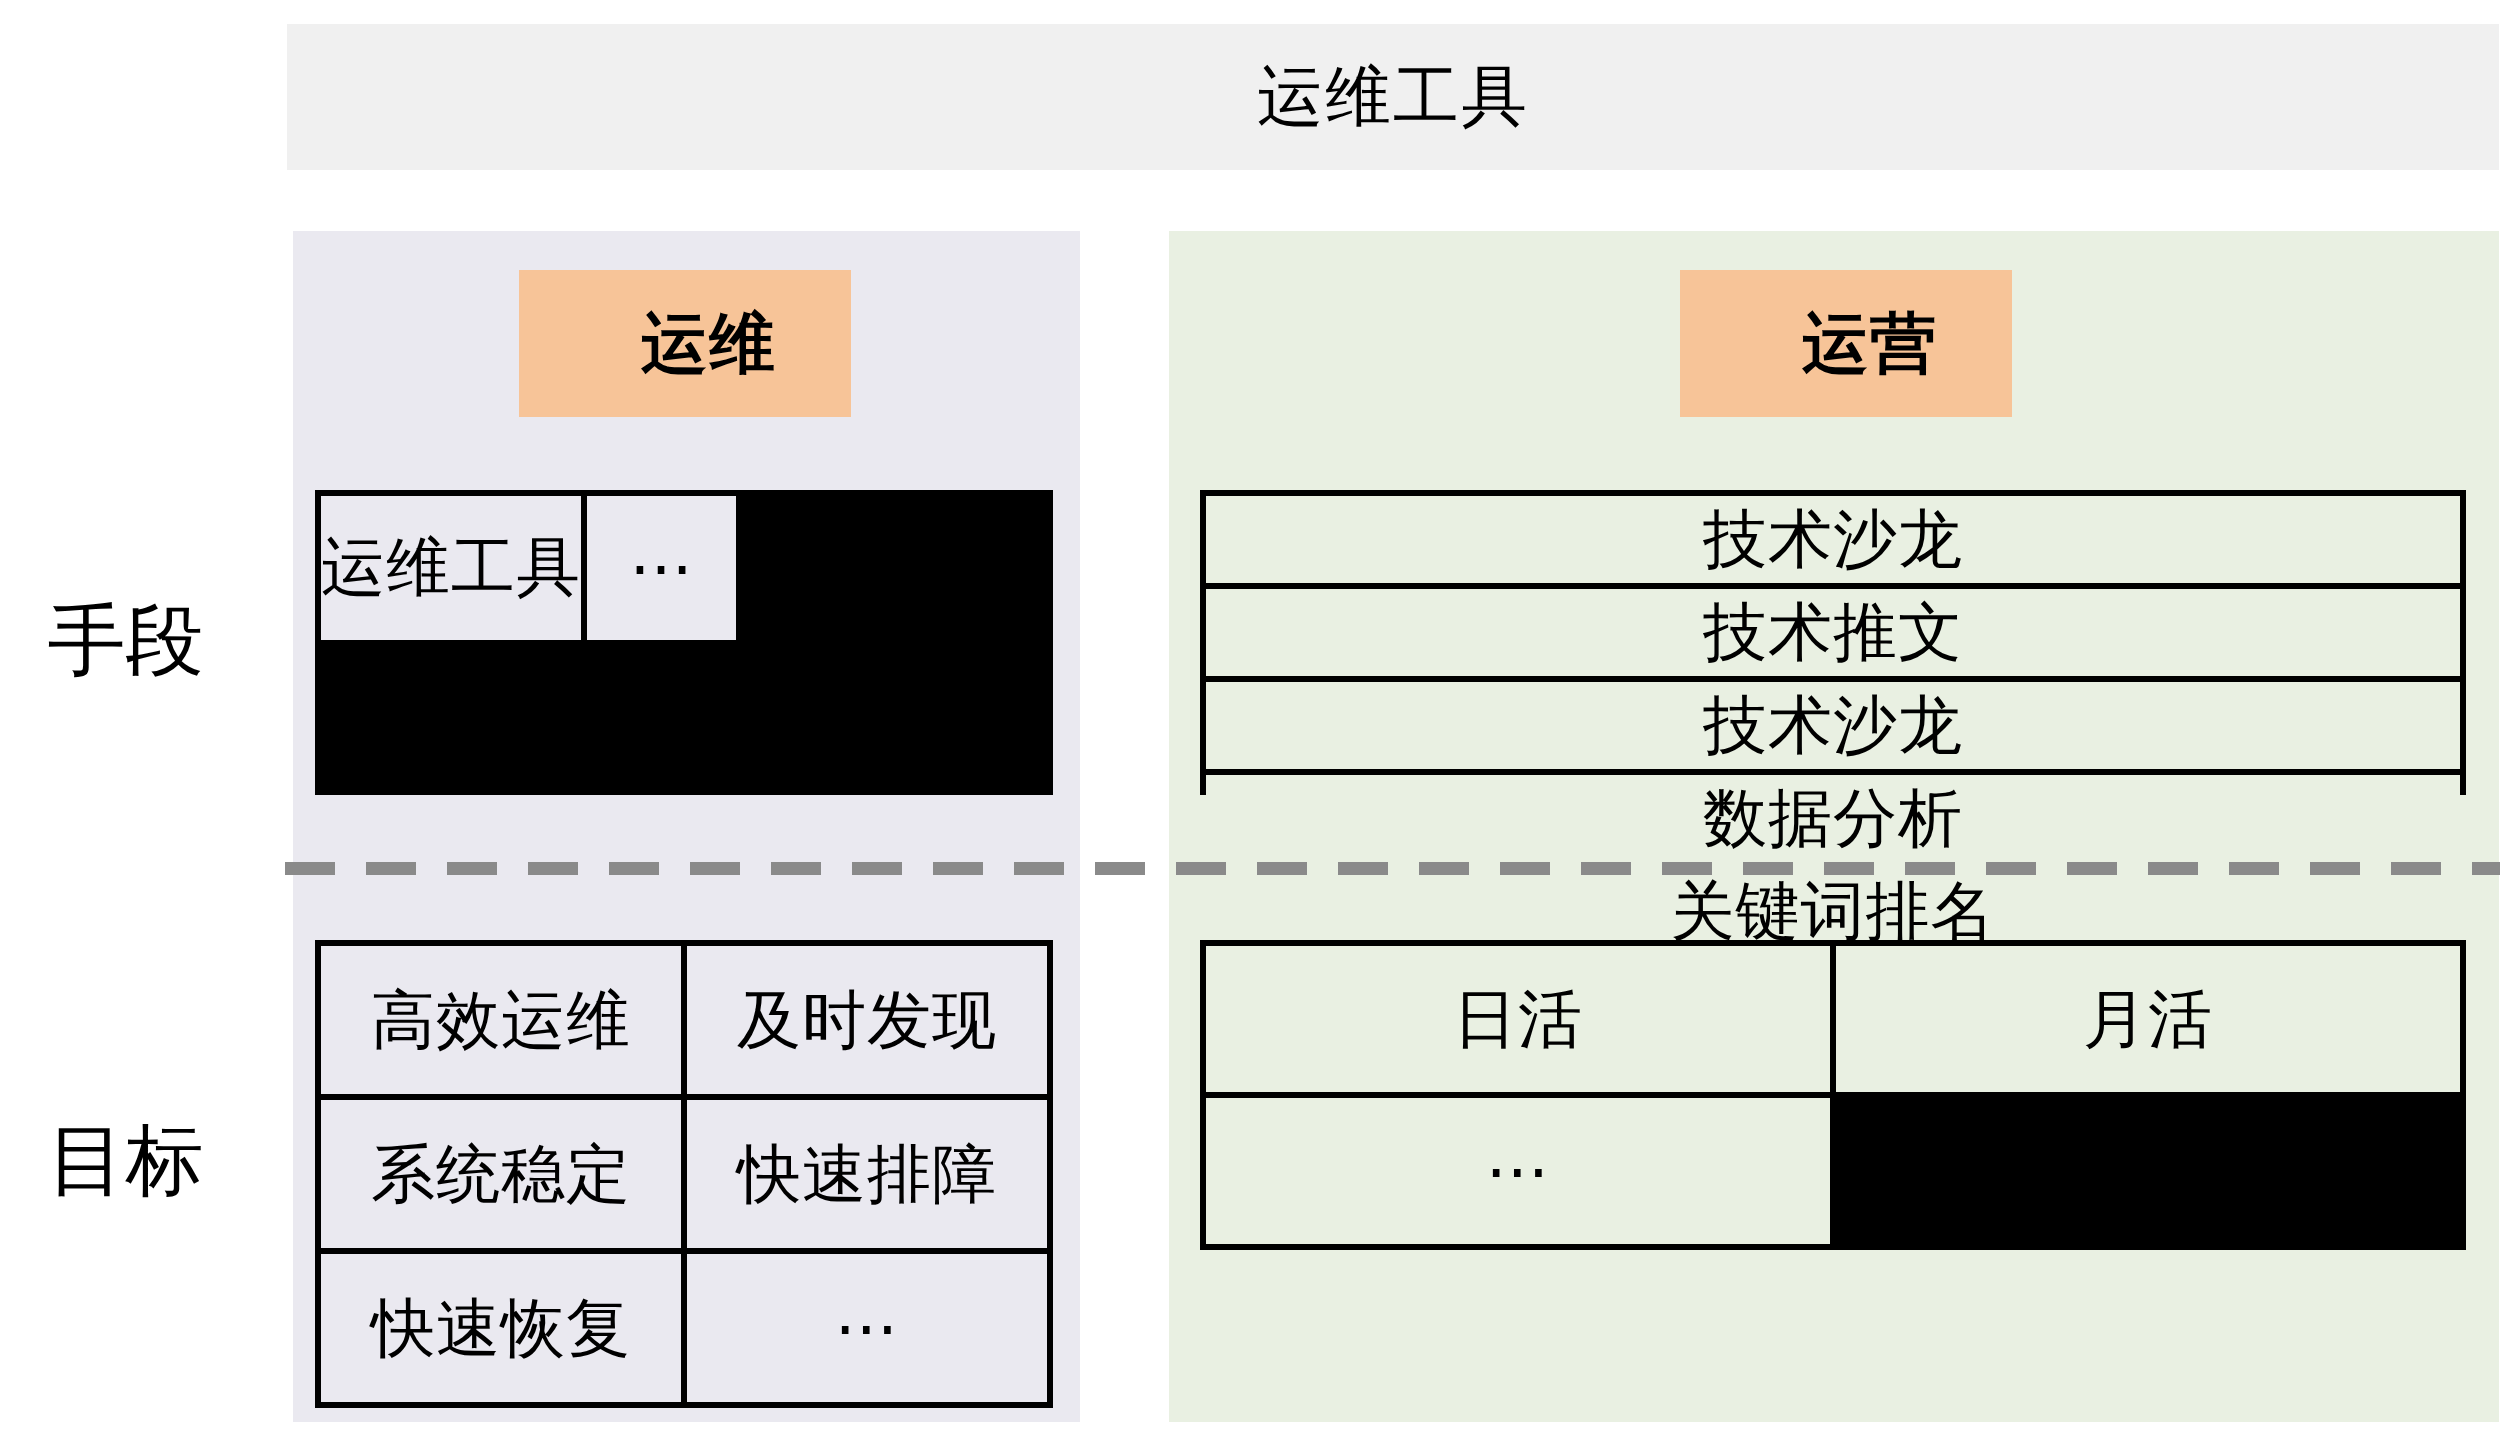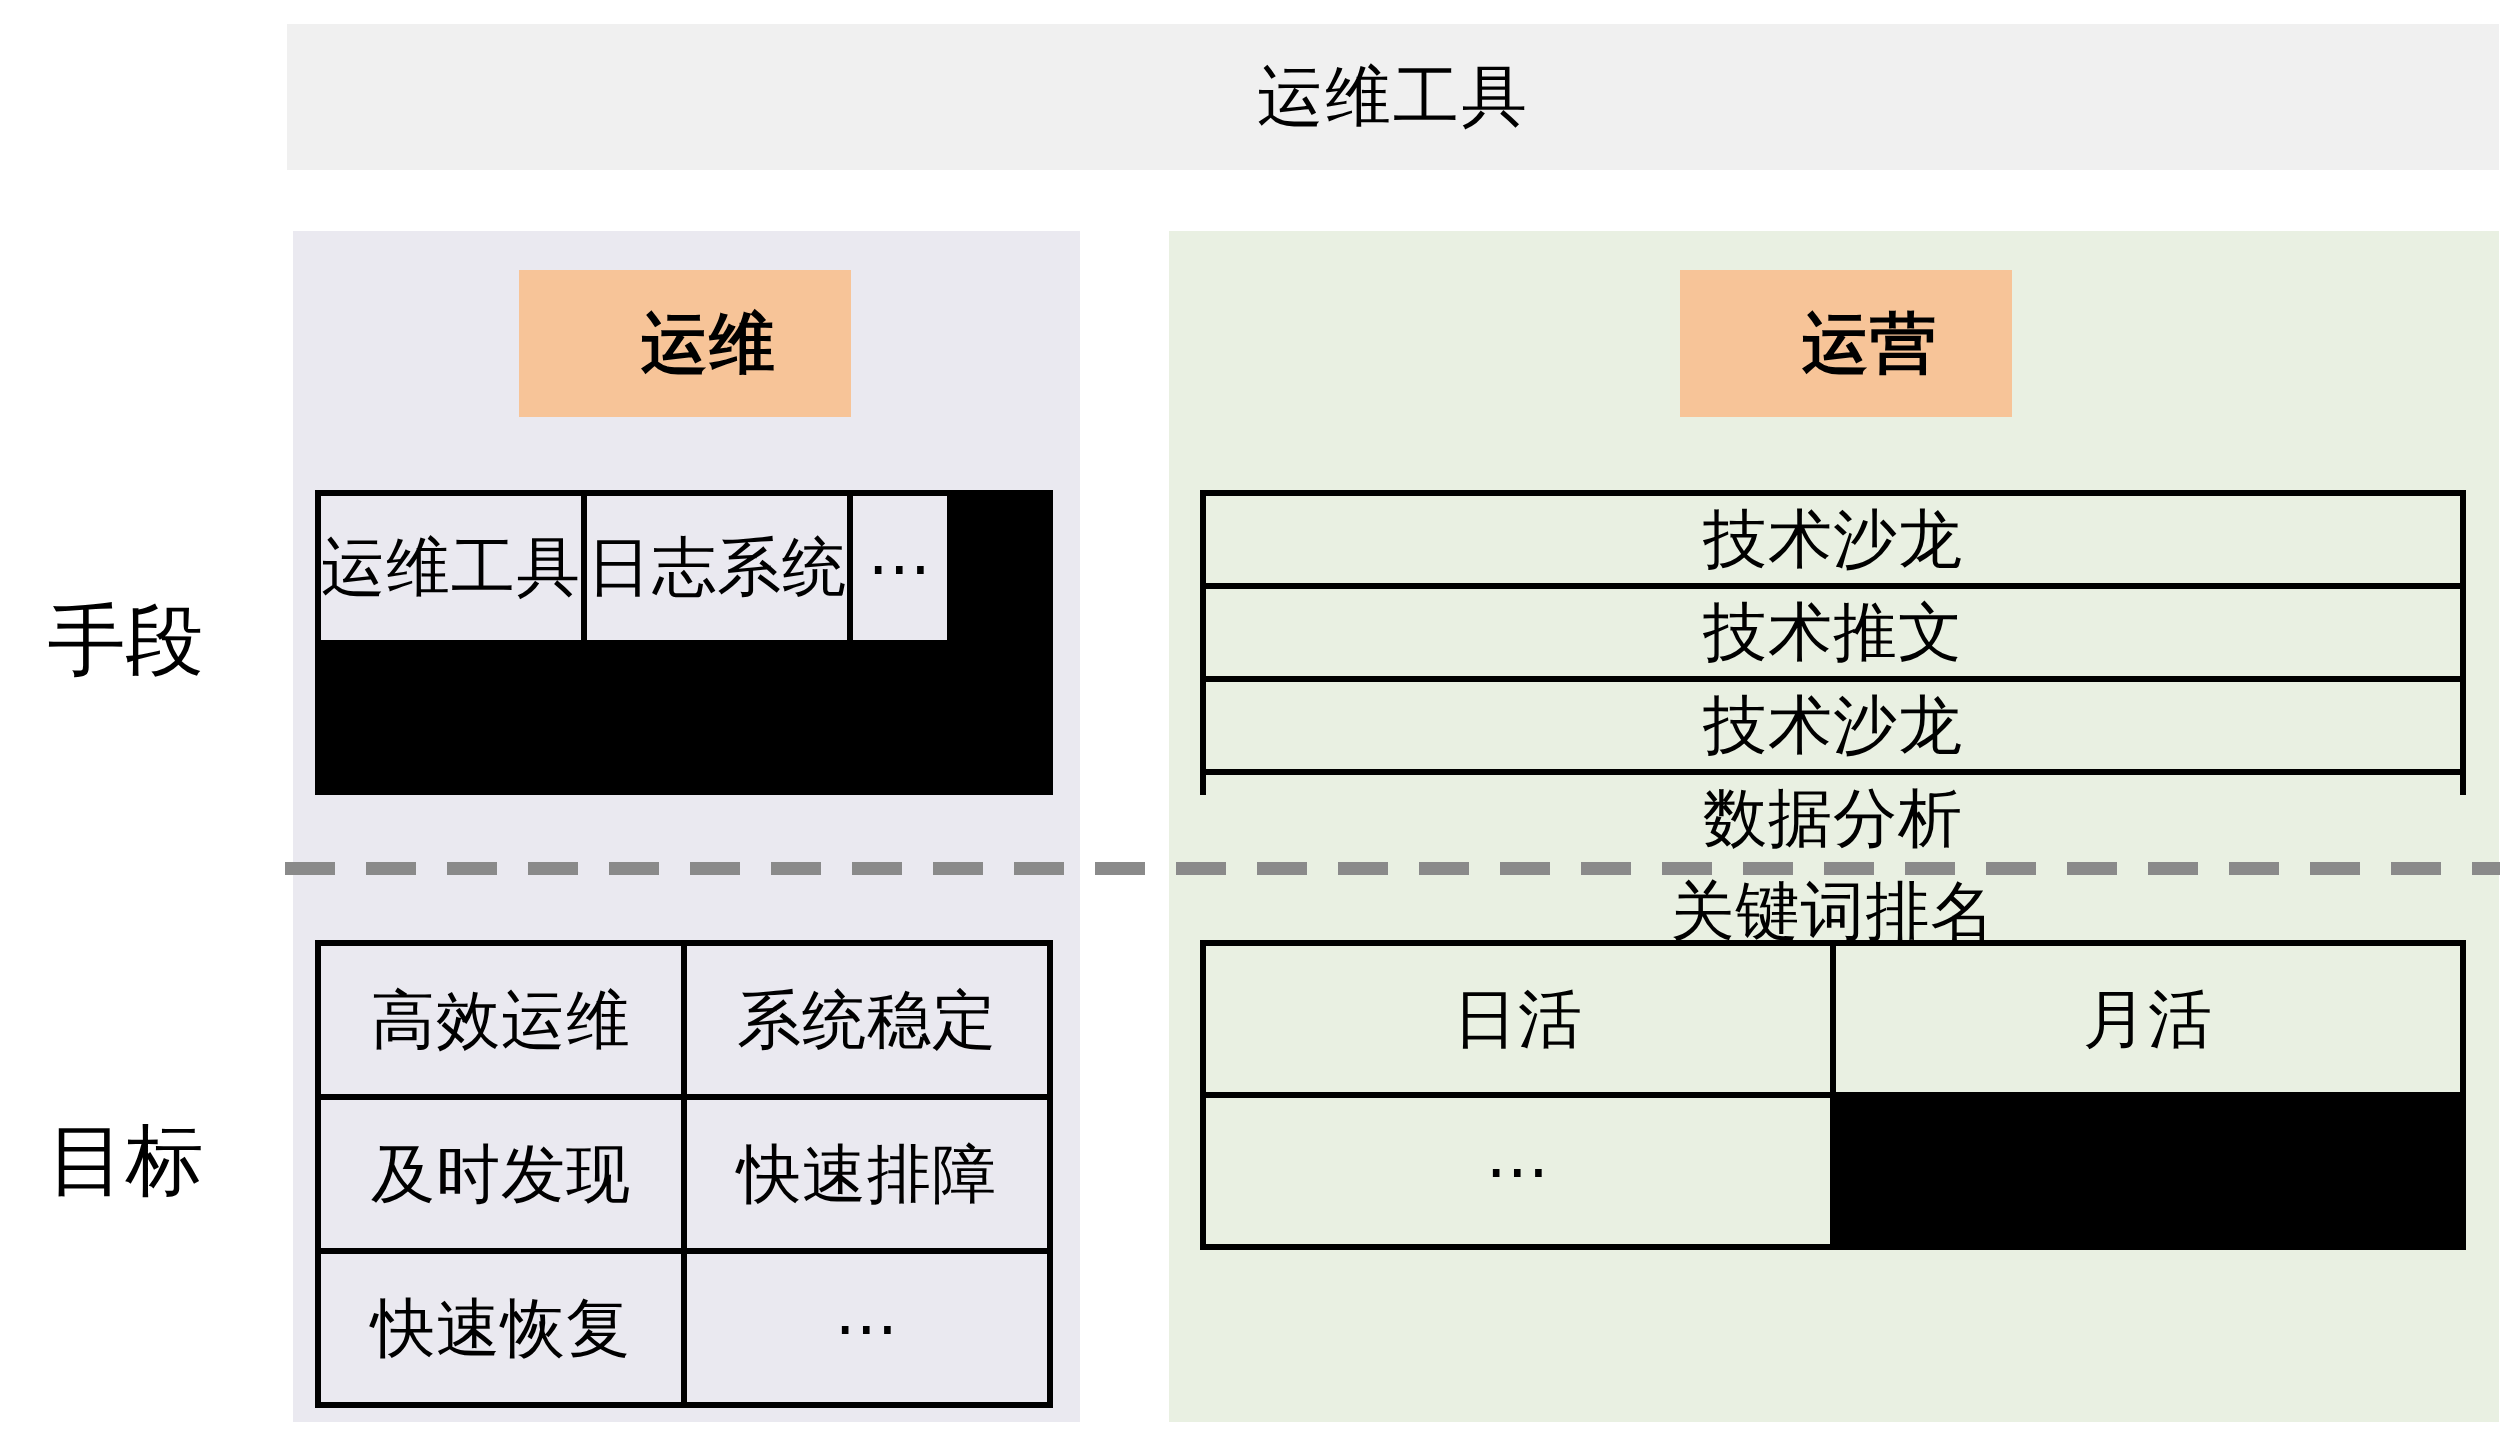--- a/index.html
+++ b/index.html
@@ -122,39 +122,38 @@
   </div>
   <div class="tag tag-right">
     <span>运营</span>
   </div>
 
   <div class="row-label row-label-methods">手段</div>
   <div class="row-label row-label-goals">目标</div>
 
   <div class="tbl tbl-lav tbl-methods-left">
     <div class="cell">运维工具</div>
-    <div class="cell">日志系统</div>
     <div class="cell">⋯</div>
   </div>
 
   <div class="tbl tbl-grn tbl-methods-right">
     <div class="cell">技术沙龙</div>
     <div class="cell">技术推文</div>
     <div class="cell">技术沙龙</div>
     <div class="cell">数据分析</div>
     <div class="cell">关键词排名</div>
     <div class="cell">⋯</div>
   </div>
 
   <div class="dashed-divider"></div>
 
   <div class="tbl tbl-lav tbl-goals-left">
     <div class="cell">高效运维</div>
+    <div class="cell">及时发现</div>
     <div class="cell">系统稳定</div>
-    <div class="cell">及时发现</div>
     <div class="cell">快速排障</div>
     <div class="cell">快速恢复</div>
     <div class="cell">⋯</div>
   </div>
 
   <div class="tbl tbl-grn tbl-goals-right">
     <div class="cell">日活</div>
     <div class="cell">月活</div>
     <div class="cell">⋯</div>
   </div>

